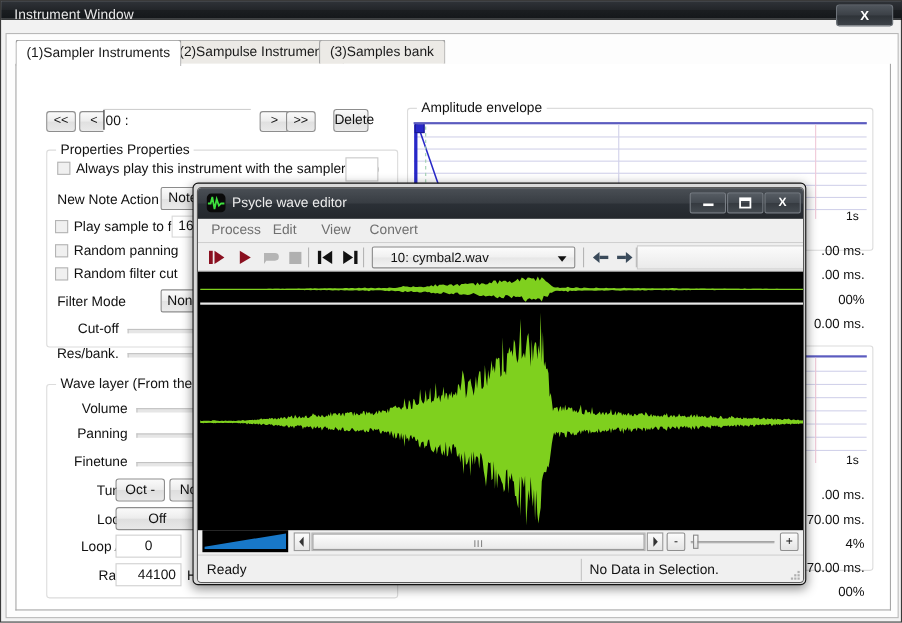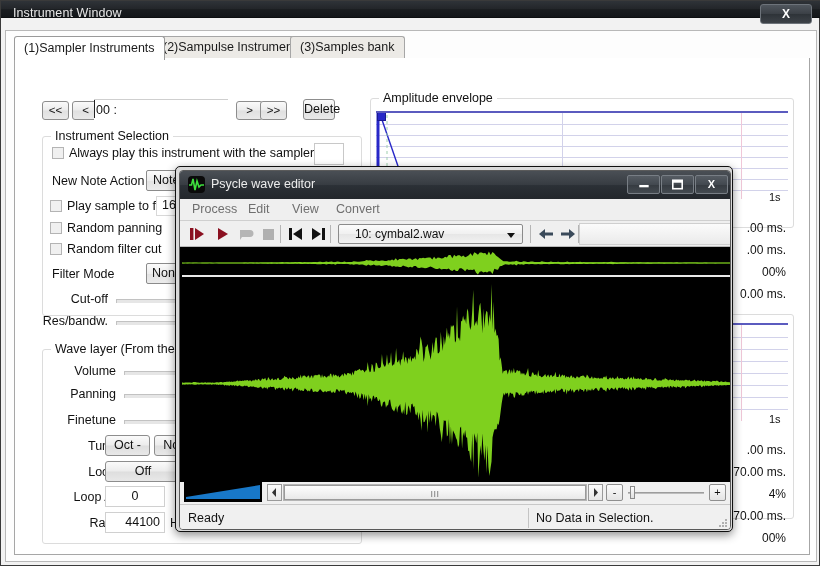--- a/index.html
+++ b/index.html
@@ -435,21 +435,21 @@
 
     <div class="navbtn" id="nav-first">&lt;&lt;</div>
     <div class="navbtn" id="nav-prev">&lt;</div>
     <div class="navbtn" id="nav-next">&gt;</div>
     <div class="navbtn" id="nav-last">&gt;&gt;</div>
     <div id="inst-name-field">00 :</div>
     <div id="inst-name-caret"></div>
     <div id="delete-btn">Delete</div>
 
     <div class="groupbox" id="gb-props">
-      <span class="gb-label">Instrument Selection</span>
+      <span class="gb-label">Properties Properties</span>
     </div>
 
     <div class="cbrow" style="left:46px; top:115px;">
       <span class="cbox"></span><span>Always play this instrument with the sampler(Hex)</span>
     </div>
     <div class="txtfield" style="left:308px; top:112px; width:30px; height:22px;"></div>
 
     <div class="lbl-left" style="left:46px; top:143px;">New Note Action</div>
     <div class="combo" style="left:140px; top:139px; width:125px; height:21px;">
       <span>Note Cut</span>
@@ -469,21 +469,21 @@
     </div>
 
     <div class="lbl-left" style="left:46px; top:236px;">Filter Mode</div>
     <div class="combo" style="left:140px; top:232px; width:62px; height:21px; padding-left:5px;">
       <span>None</span>
     </div>
 
     <div class="lbl-right" style="left:36px; top:261px; width:66px;">Cut-off</div>
     <div class="slider-track" style="left:110px; top:268px; width:135px;"></div>
 
-    <div class="lbl-right" style="left:26px; top:283px; width:76px;">Res/bandw.</div>
+    <div class="lbl-right" style="left:26px; top:283px; width:76px;">Res/bank.</div>
     <div class="slider-track" style="left:110px; top:290px; width:135px;"></div>
 
     <div class="groupbox" id="gb-wave">
       <span class="gb-label">Wave layer (From the sampl</span>
     </div>
 
     <div class="lbl-right" style="left:40px; top:333px; width:70px;">Volume</div>
     <div class="slider-track" style="left:118px; top:340px; width:128px;"></div>
 
     <div class="lbl-right" style="left:40px; top:356px; width:70px;">Panning</div>

